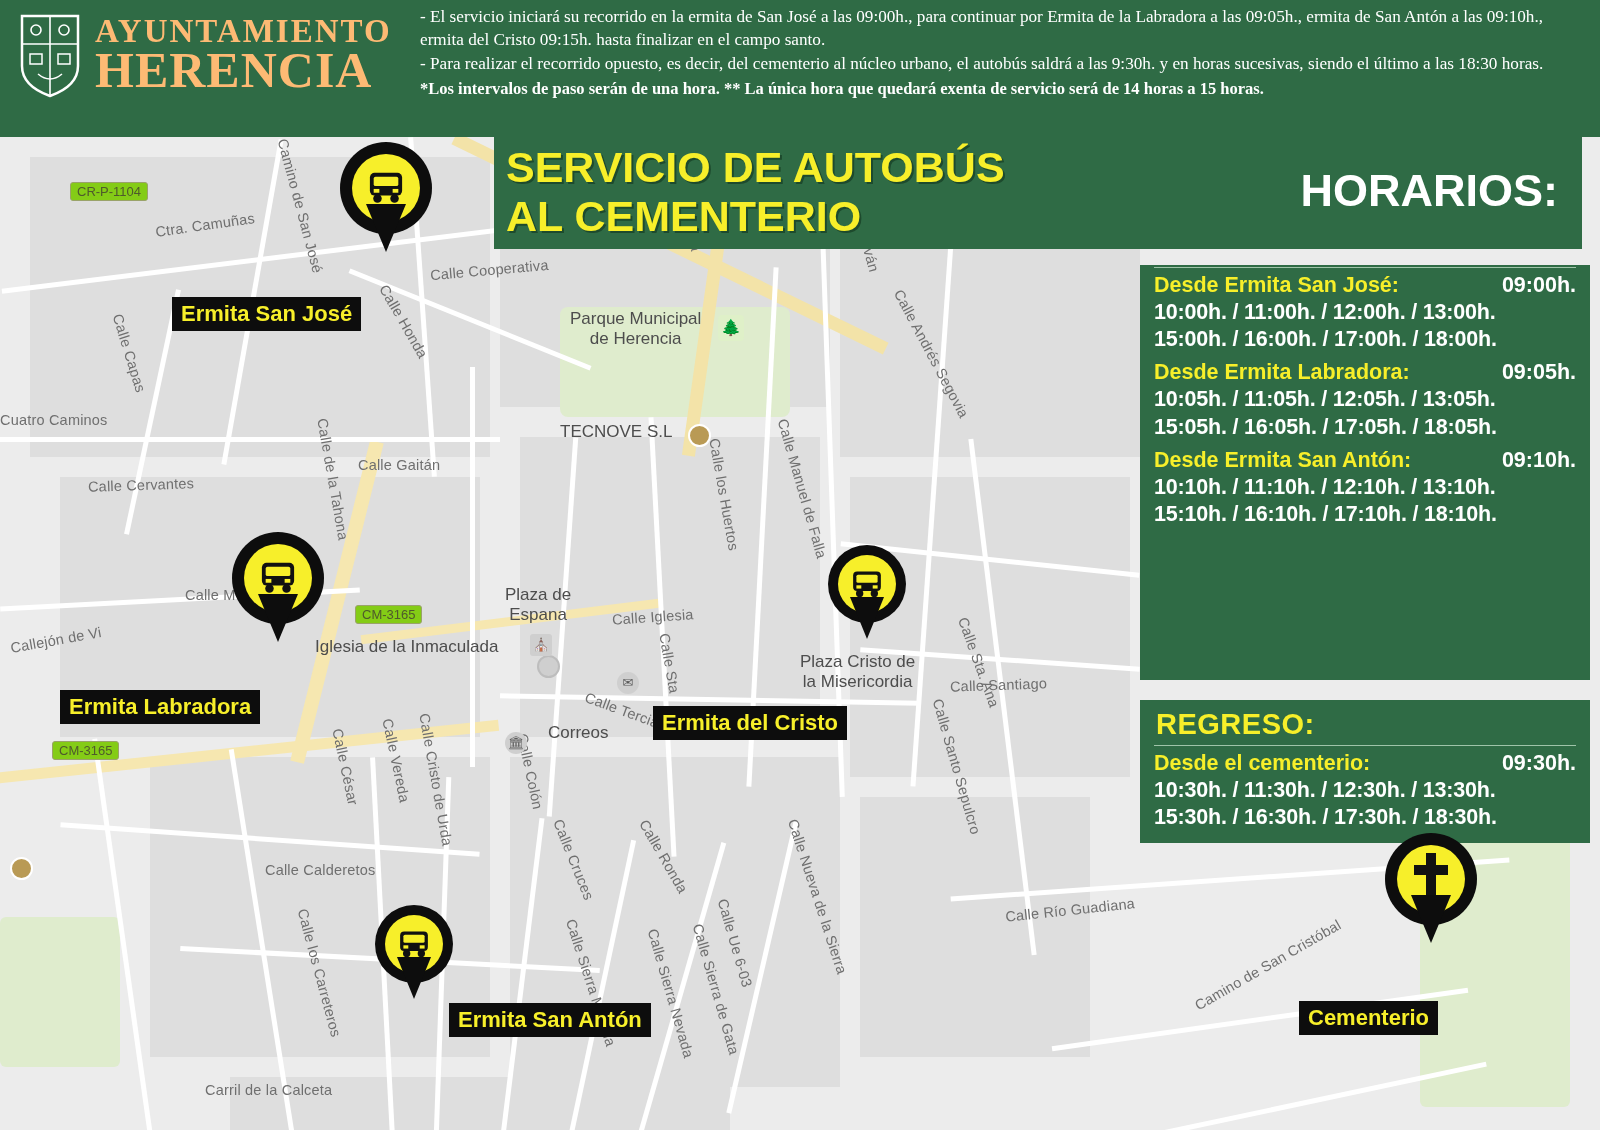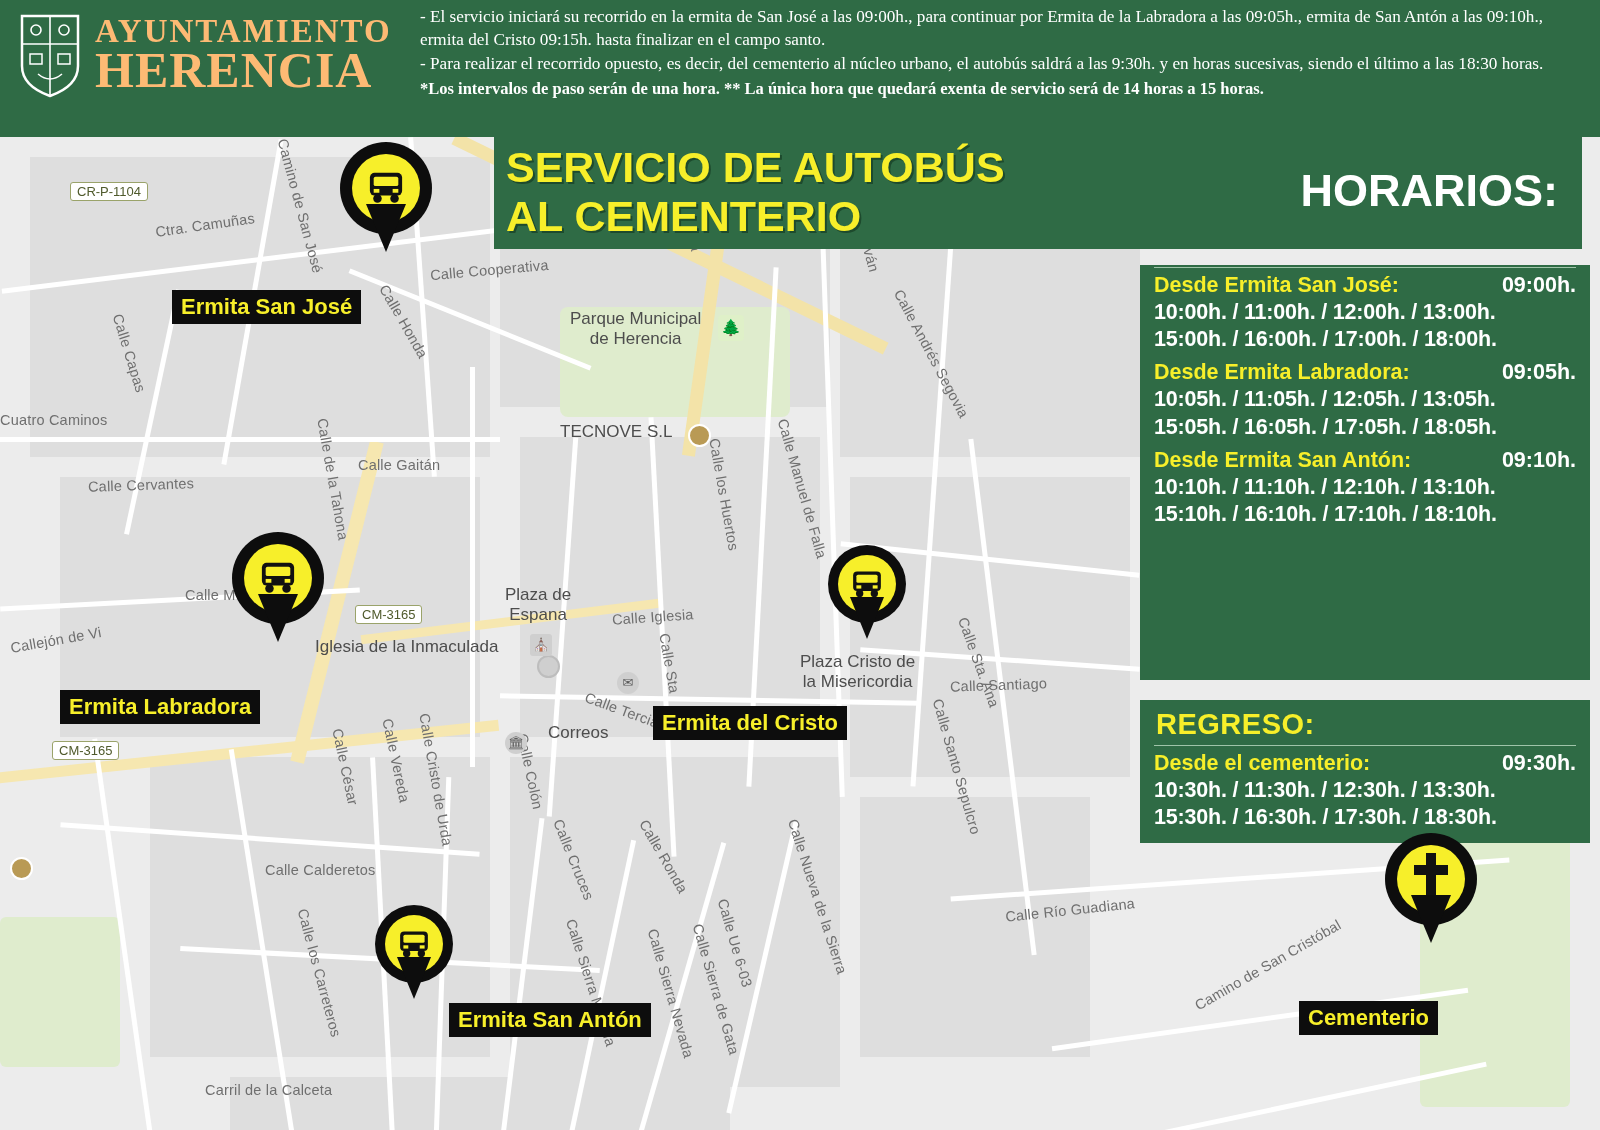--- a/index.html
+++ b/index.html
@@ -59,21 +59,21 @@
   }
   .poi {
     position:absolute;
     color:#5e5e5e; font-size:16px;
     font-family:"Liberation Sans", sans-serif;
     white-space:nowrap; text-align:center;
   }
   .poi.big { font-size:17px; color:#4d4d4d; }
   .shield {
     position:absolute;
-    background:#ffffff; border:1.5px solid #9aa36a;
+    background:#84cc16; border:1.5px solid #9aa36a;
     color:#4f5a2c; font-size:13px; font-family:"Liberation Sans", sans-serif;
     padding:1px 6px; border-radius:3px; white-space:nowrap;
   }
   .dot-icon {
     position:absolute; width:19px; height:19px; border-radius:50%;
     background:#b99a55; border:2px solid #ffffff;
   }
   .sq-icon {
     position:absolute; width:22px; height:22px; border-radius:3px;
     background:#cfcfcf;
@@ -383,21 +383,21 @@
         <rect x="5" y="3" width="34" height="24" rx="5" fill="#111"></rect>
         <rect x="9" y="7" width="26" height="10" rx="2" fill="#f7ef2a"></rect>
         <circle cx="13" cy="30" r="4.5" fill="#111"></circle>
         <circle cx="31" cy="30" r="4.5" fill="#111"></circle>
         <rect x="9" y="20" width="6" height="4" fill="#f7ef2a"></rect>
         <rect x="29" y="20" width="6" height="4" fill="#f7ef2a"></rect>
       </svg>
     </div>
   </div>
 </div>
-<div class="label" style="left:172px; top:290px;text-align:right;">Ermita San José</div>
+<div class="label" style="left:172px; top:297px;text-align:right;">Ermita San José</div>
 
 <div class="marker" style="left:232px; top:532px;">
   <div class="pin">
     <div class="inner">
       <svg class="bus-svg" viewBox="0 0 44 38">
         <rect x="5" y="3" width="34" height="24" rx="5" fill="#111"></rect>
         <rect x="9" y="7" width="26" height="10" rx="2" fill="#f7ef2a"></rect>
         <circle cx="13" cy="30" r="4.5" fill="#111"></circle>
         <circle cx="31" cy="30" r="4.5" fill="#111"></circle>
         <rect x="9" y="20" width="6" height="4" fill="#f7ef2a"></rect>

